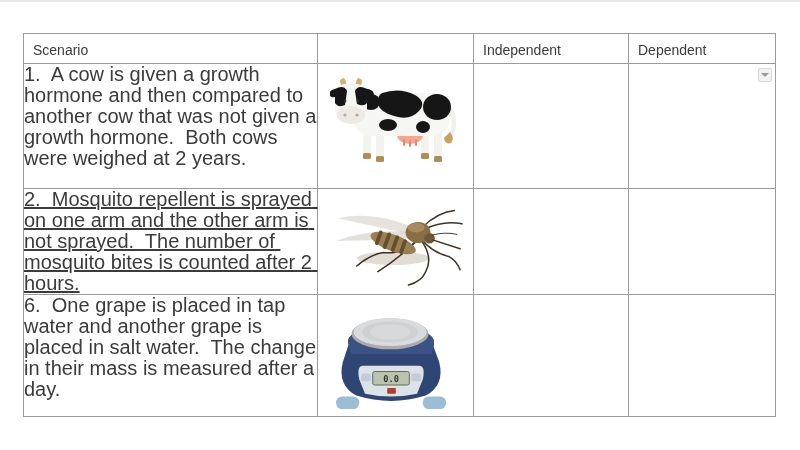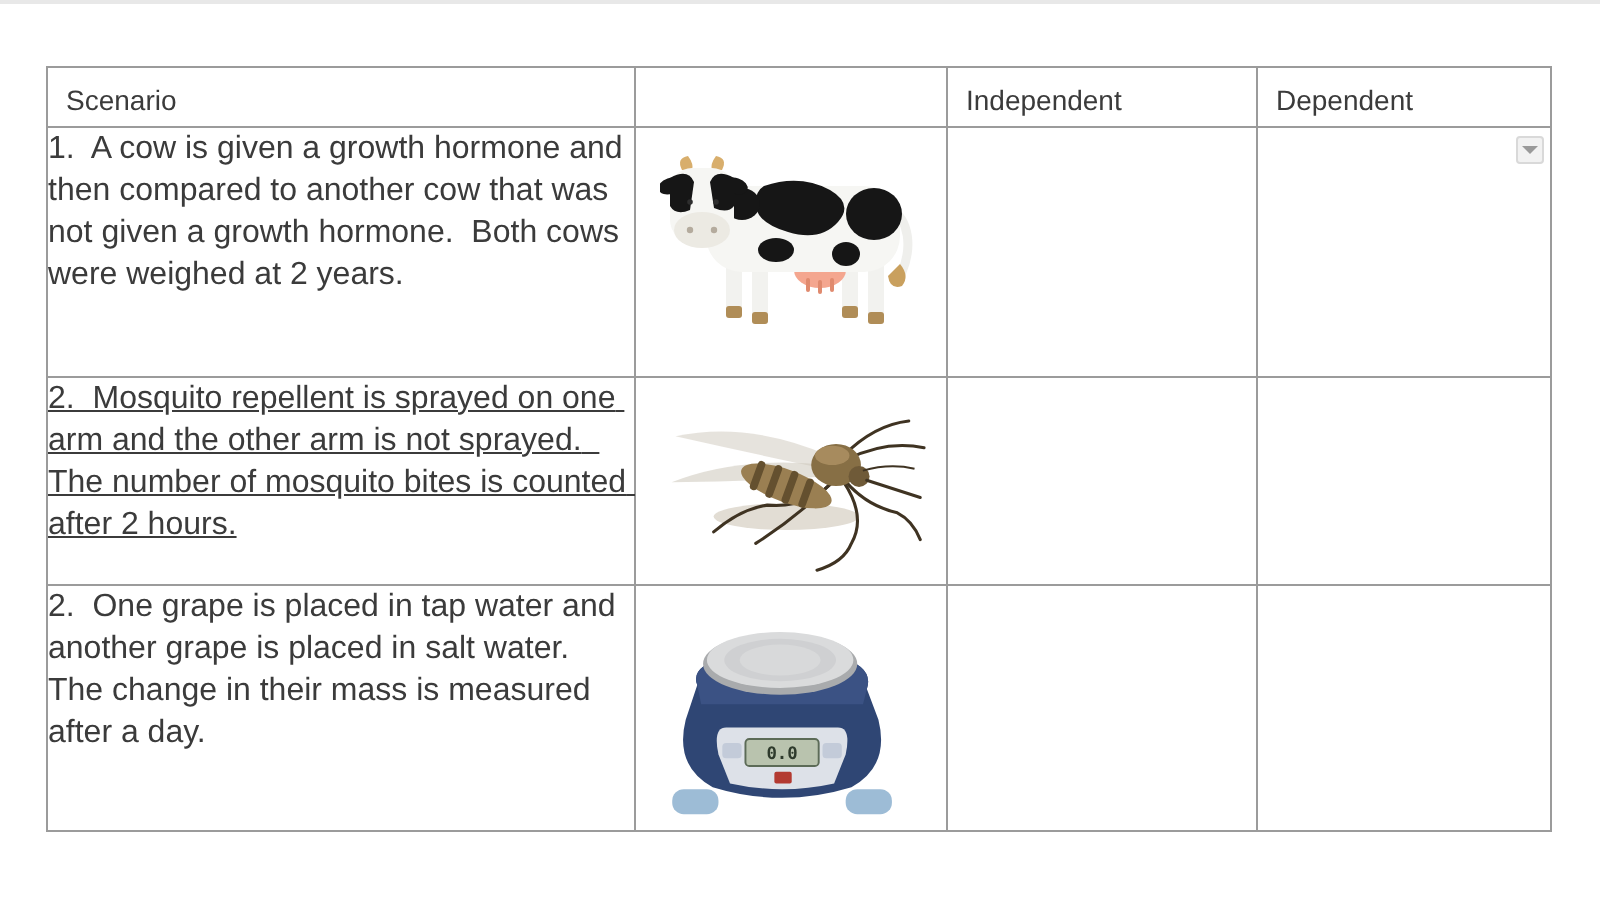--- a/index.html
+++ b/index.html
@@ -23,21 +23,21 @@
     border: 1px solid #9b9b9b;
     vertical-align: top;
     padding: 0;
   }
   tr.header-row th {
     height: 30px;
     font-size: 14px; font-weight: 400; color: #3b3b3b;
     text-align: left; padding: 8px 6px 0 9px;
   }
   td.scenario-cell {
-    font-size: 16px; line-height: 21px; color: #3b3b3b;
+    font-size: 20px; line-height: 21px; color: #3b3b3b;
     padding: 8px 6px 0 9px;
     white-space: pre-wrap;
   }
   tr.row-1 td { height: 125px; }
   tr.row-2 td { height: 103px; text-decoration: underline; }
   tr.row-3 td { height: 122px; }
   td.image-cell { padding: 0; }
   td.answer-cell { position: relative; }
   .img-wrap { display: block; }
   .dropdown-btn {
@@ -183,21 +183,21 @@
               <path d="M108,43 L136,52" stroke="#3f3322" stroke-width="1.6" stroke-linecap="round"></path>
               <path d="M106,38 Q120,34 133,37" stroke="#3f3322" stroke-width="1" fill="none"></path>
             </svg>
           </span>
         </td>
         <td class="answer-cell"></td>
         <td class="answer-cell"></td>
       </tr>
 
       <tr class="row-3">
-        <td class="scenario-cell">2.  One grape is placed in tap water and another grape is placed in salt water.  The change in their mass is measured after a day.</td>
+        <td class="scenario-cell">6.  One grape is placed in tap water and another grape is placed in salt water.  The change in their mass is measured after a day.</td>
         <td class="image-cell">
           <span class="img-wrap">
             <svg class="scale-svg" width="122" height="106" viewBox="0 0 126 110" aria-hidden="true">
 
               <rect x="5" y="94" width="24" height="13" rx="6" fill="#9dbcd6"></rect>
               <rect x="95" y="94" width="24" height="13" rx="6" fill="#9dbcd6"></rect>
 
               <path d="M18,40 Q14,30 34,25 L90,25 Q110,30 106,42 L112,58 Q118,82 98,93 Q62,104 26,93 Q6,82 12,58 Z" fill="#2f4674"></path>
               <path d="M18,40 Q14,30 34,25 L90,25 Q110,30 106,42 L104,50 L20,50 Z" fill="#3b5284"></path>
 

